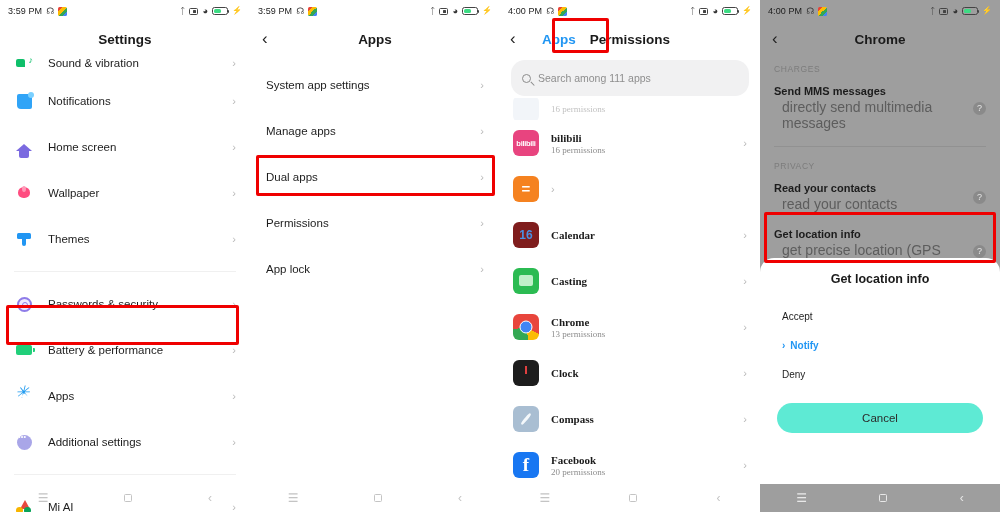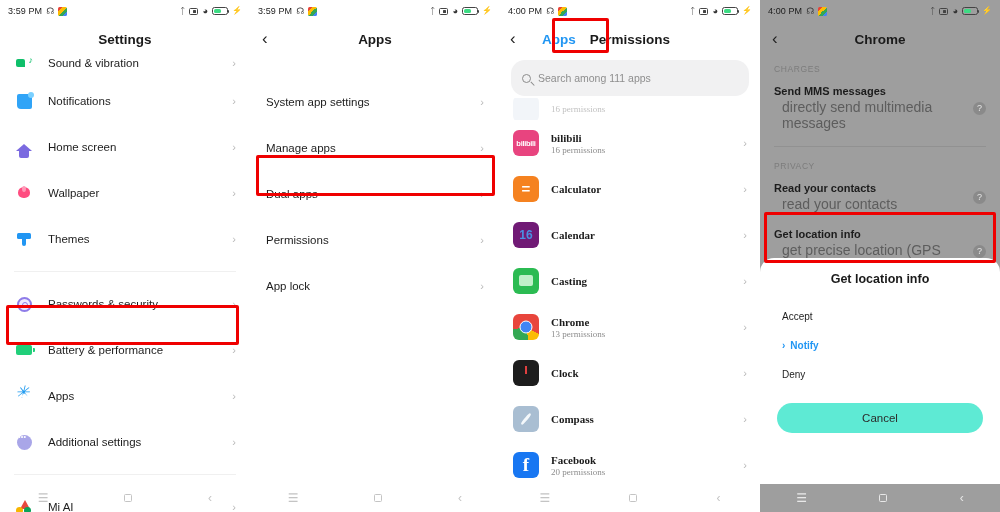--- a/index.html
+++ b/index.html
@@ -86,21 +86,21 @@
   .i-miai { width:16px; height:14px; position:relative; }
   .i-miai::before { content:''; position:absolute; left:4px; top:0; width:0;height:0;
       border-left:5px solid transparent;border-right:5px solid transparent;border-bottom:9px solid #e8483f; }
   .i-miai::after { content:''; position:absolute; left:0; bottom:0; width:7px;height:7px; border-radius:50%;
       background:#f7b500; box-shadow:8px 0 0 0 #0aa45a; }
 
   
   .hl { position: absolute; border: 3px solid #ef0000; border-radius: 2px; pointer-events: none; z-index: 40; }
 
   
-  .srow { display:flex; align-items:flex-end; height:46px; padding:0 16px; cursor:pointer; }
+  .srow { display:flex; align-items:center; height:46px; padding:0 16px; cursor:pointer; }
   .srow .label { font-size:11.5px; color:#1d1d1d; flex:1; }
 
   
   .tabbar { height:34px; display:flex; align-items:center; padding:0 10px; gap:14px; position:relative; }
   .tab-apps { font-size:13.5px; font-weight:700; color:#2196f3; cursor:pointer; }
   .tab-perm { font-size:13.5px; font-weight:700; color:#1a1a1a; cursor:pointer; }
   .search {
     margin: 4px 11px 2px 11px; height: 36px; background:#f1f1f2; border-radius:14px;
     display:flex; align-items:center; gap:7px; padding:0 11px; cursor:text;
   }
@@ -110,21 +110,21 @@
   .applist { overflow:hidden; }
   .approw { display:flex; align-items:center; gap:12px; padding:0 13px; height:46px; cursor:pointer; }
   .approw .aicon { width:26px;height:26px;flex:0 0 26px;border-radius:6px; display:flex;align-items:center;justify-content:center; overflow:hidden; }
   .approw .atext { flex:1; display:flex; flex-direction:column; gap:1px;font-family:Liberation Serif, serif; }
   .approw .aname { font-size:11px; color:#1b1b1b; font-weight:600; }
   .approw .asub { font-size:9px; color:#8d8d8d; }
   .cut-row { height:22px; overflow:hidden; opacity:.55; }
 
   .ai-bili { background:#e8447f; color:#fff; font-size:7.5px; font-weight:700; letter-spacing:-.3px; }
   .ai-calc { background:#f58220; color:#fff; font-size:15px; font-weight:700; line-height:.8; }
-  .ai-cal  { background:#701a75; color:#4a90e2; font-size:12px; font-weight:600; }
+  .ai-cal  { background:#7f1d1d; color:#4a90e2; font-size:12px; font-weight:600; }
   .ai-cast { background:#2bbb52; position:relative; }
   .ai-cast::after { content:''; position:absolute; left:6px; top:7px; width:14px; height:11px; background:#bff0c8; border-radius:2px; }
   .ai-chrome { background:#fff; position:relative; border-radius:50%;
      background: conic-gradient(#e8453c 0 33%, #fbbc05 33% 47%, #34a853 47% 72%, #e8453c 72% 100%); }
   .ai-chrome::after { content:''; position:absolute; left:50%; top:50%; transform:translate(-50%,-50%);
      width:11px; height:11px; border-radius:50%; background:#4285f4; border:1.5px solid #fff; }
   .ai-clock { background:#1d1d1d; border-radius:50%; position:relative; }
   .ai-clock::after { content:''; position:absolute; left:12px; top:6px; width:1.5px; height:8px; background:#e04040; transform-origin:bottom center; }
   .ai-comp { background:#a9bed2; position:relative; }
   .ai-comp::after { content:''; position:absolute; left:50%; top:50%; transform:translate(-50%,-50%) rotate(40deg);
@@ -383,23 +383,20 @@
         <span class="aicon ai-bili">bilibili</span>
         <span class="atext">
           <span class="aname">bilibili</span>
           <span class="asub">16 permissions</span>
         </span>
         <span class="chev">›</span>
       </div>
 
       <div class="approw">
         <span class="aicon ai-calc">=</span>
-        <span class="atext">
-            <span class="aname">Calculator</span>
-          </span>
         <span class="chev">›</span>
       </div>
 
       <div class="approw">
         <span class="aicon ai-cal">16</span>
         <span class="atext">
             <span class="aname">Calendar</span>
           </span>
         <span class="chev">›</span>
       </div>

